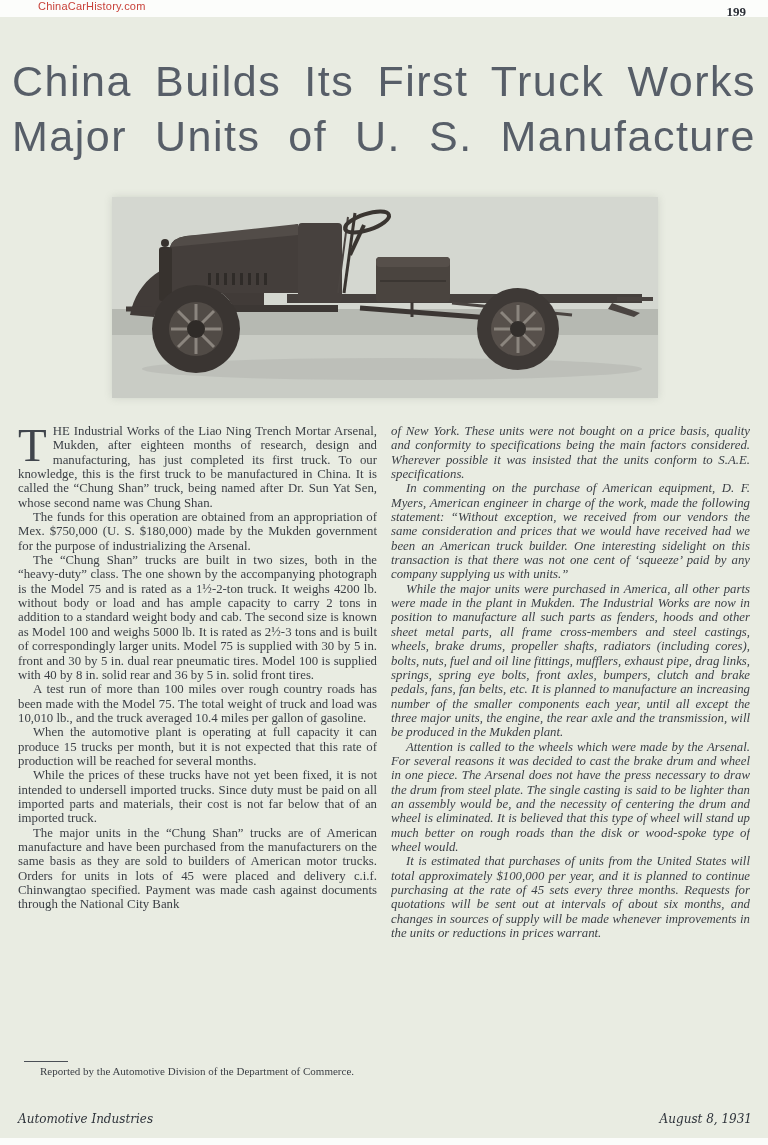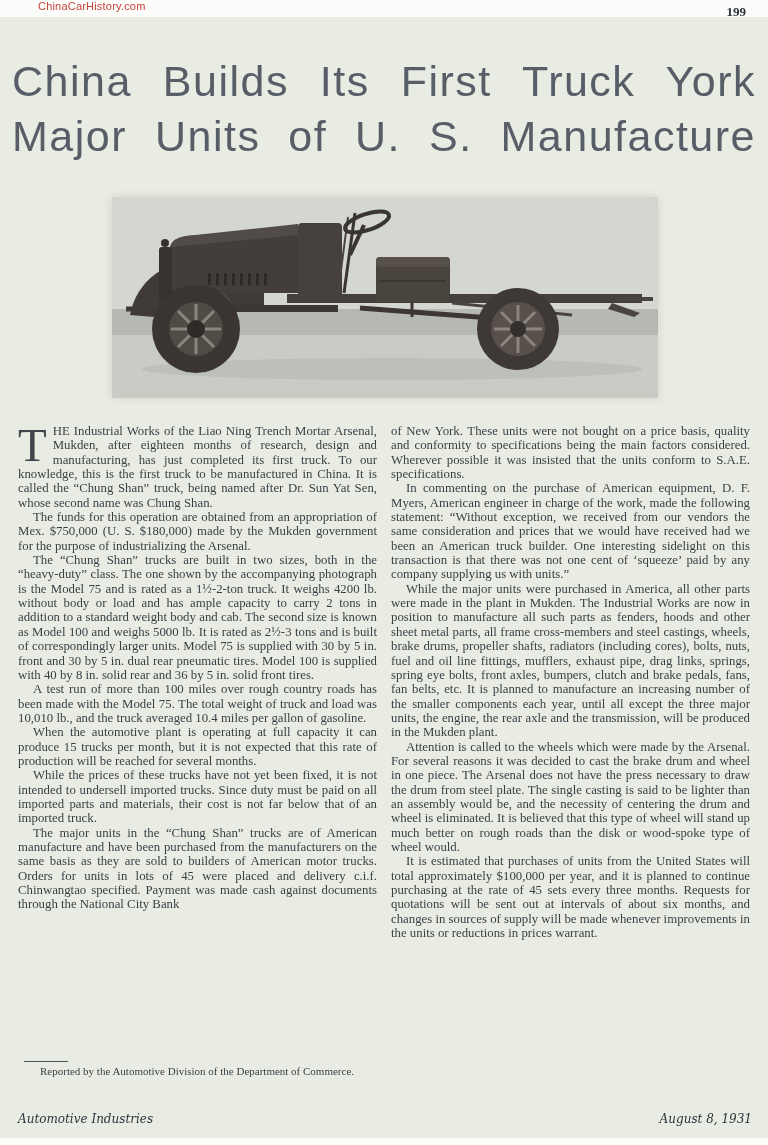--- a/index.html
+++ b/index.html
@@ -36,21 +36,21 @@
     position:absolute; left:112px; top:197px; width:546px; height:201px;
     background:#d6d9d2; box-shadow:0 0 8px rgba(90,100,90,0.18);
   }
   .photo-frame svg { display:block; width:546px; height:201px; }
   .col {
     position:absolute; top:424px; width:359px;
     font-size:12.8px; line-height:14.35px;
     color:#3b3f45; text-align:justify; overflow:hidden;
   }
   .col-left  { left:18px;  height:634px; }
-  .col-right { left:391px; height:660px; }
+  .col-right { left:391px; height:660px;font-style:italic; }
   .col p { margin:0; }
   .col p.ind { text-indent:15px; }
   .dropcap {
     float:left; font-size:47px; line-height:40px;
     padding:1px 6px 0 0; color:#40454c;
   }
   .footnote {
     position:absolute; left:24px; top:1061px; width:358px;
     font-size:11px; line-height:12.8px; color:#3b3f45; text-align:justify;
   }
@@ -73,21 +73,21 @@
 
 <div class="page">
 
   <div class="top-strip"></div>
 
   <div class="watermark">ChinaCarHistory.com</div>
 
   <div class="page-number">199</div>
 
   <div class="title">
-    <div class="title-line">China Builds Its First Truck York</div>
+    <div class="title-line">China Builds Its First Truck Works</div>
     <div class="title-line">Major Units of U. S. Manufacture</div>
   </div>
 
   <div class="photo-frame">
     <svg viewBox="0 0 546 201" preserveAspectRatio="none" aria-hidden="true">
 
       <rect x="0" y="0" width="546" height="201" fill="#d4d7d0"></rect>
       <rect x="0" y="112" width="546" height="26" fill="#b6b9b2"></rect>
       <rect x="0" y="138" width="546" height="63" fill="#c9ccc5"></rect>
       <ellipse cx="280" cy="172" rx="250" ry="11" fill="#b2b5ae" opacity="0.55"></ellipse>

